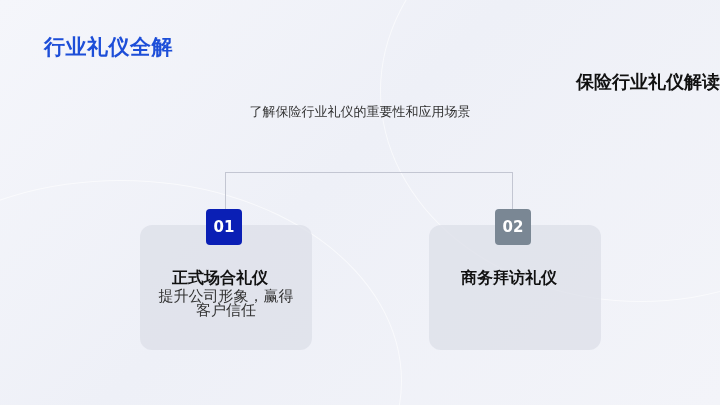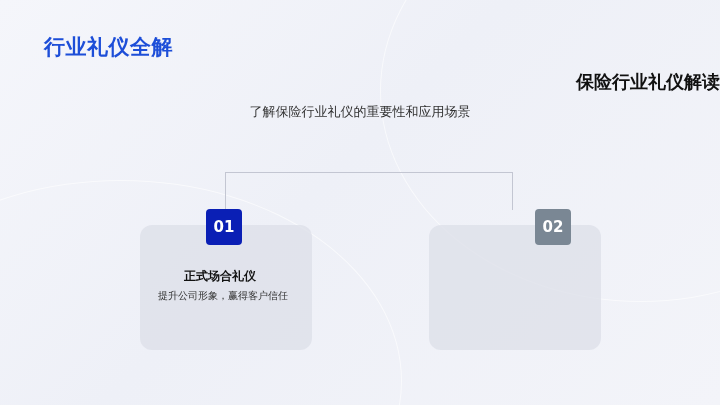--- a/index.html
+++ b/index.html
@@ -37,28 +37,28 @@
     }
     .card.c1 { left: 140px; }
     .card.c2 { left: 429px; }
     .badge {
       position: absolute; width: 36px; height: 36px; top: 209px;
       border-radius: 4px; color: #fff; font-weight: bold; font-size: 15px;
       display: flex; align-items: center; justify-content: center;
       z-index: 2;
     }
     .badge.b1 { left: 206px; background: #0a1fb5; }
-    .badge.b2 { left: 495px; background: #7a8794; margin-left: 40px; }
+    .badge.b2 { left: 495px; background: #7a8794; }
     .card-title {
       position: absolute; left: 0; right: 12px; top: 43px; text-align: center;
-      font-size: 12px; font-weight: bold; color: #111;
+      font-size: 16px; font-weight: bold; color: #111;
     }
     .card-desc {
-      position: absolute; left: 18px; right: 18px; top: 64px; 
-      font-size: 10px; line-height: 14px; color: #333;
+      position: absolute; left: 18px; right: 18px; top: 64px; text-align: center;
+      font-size: 15px; line-height: 14px; color: #333;
     }
   </style>
 </head>
 <body>
 
 <div class="swirl" style="left:380px; top:-120px; width:520px; height:420px;"></div>
 <div class="swirl" style="left:-160px; top:180px; width:560px; height:400px;"></div>
 
 <div class="header-title">行业礼仪全解</div>
 
@@ -68,13 +68,14 @@
 <div class="connector"></div>
 
 <div class="badge b1">01</div>
 <div class="card c1">
   <div class="card-title">正式场合礼仪</div>
   <div class="card-desc">提升公司形象，赢得客户信任</div>
 </div>
 
 <div class="badge b2">02</div>
 <div class="card c2">
+  <div class="card-title">商务拜访礼仪</div>
 </div>
 
 </body></html>

